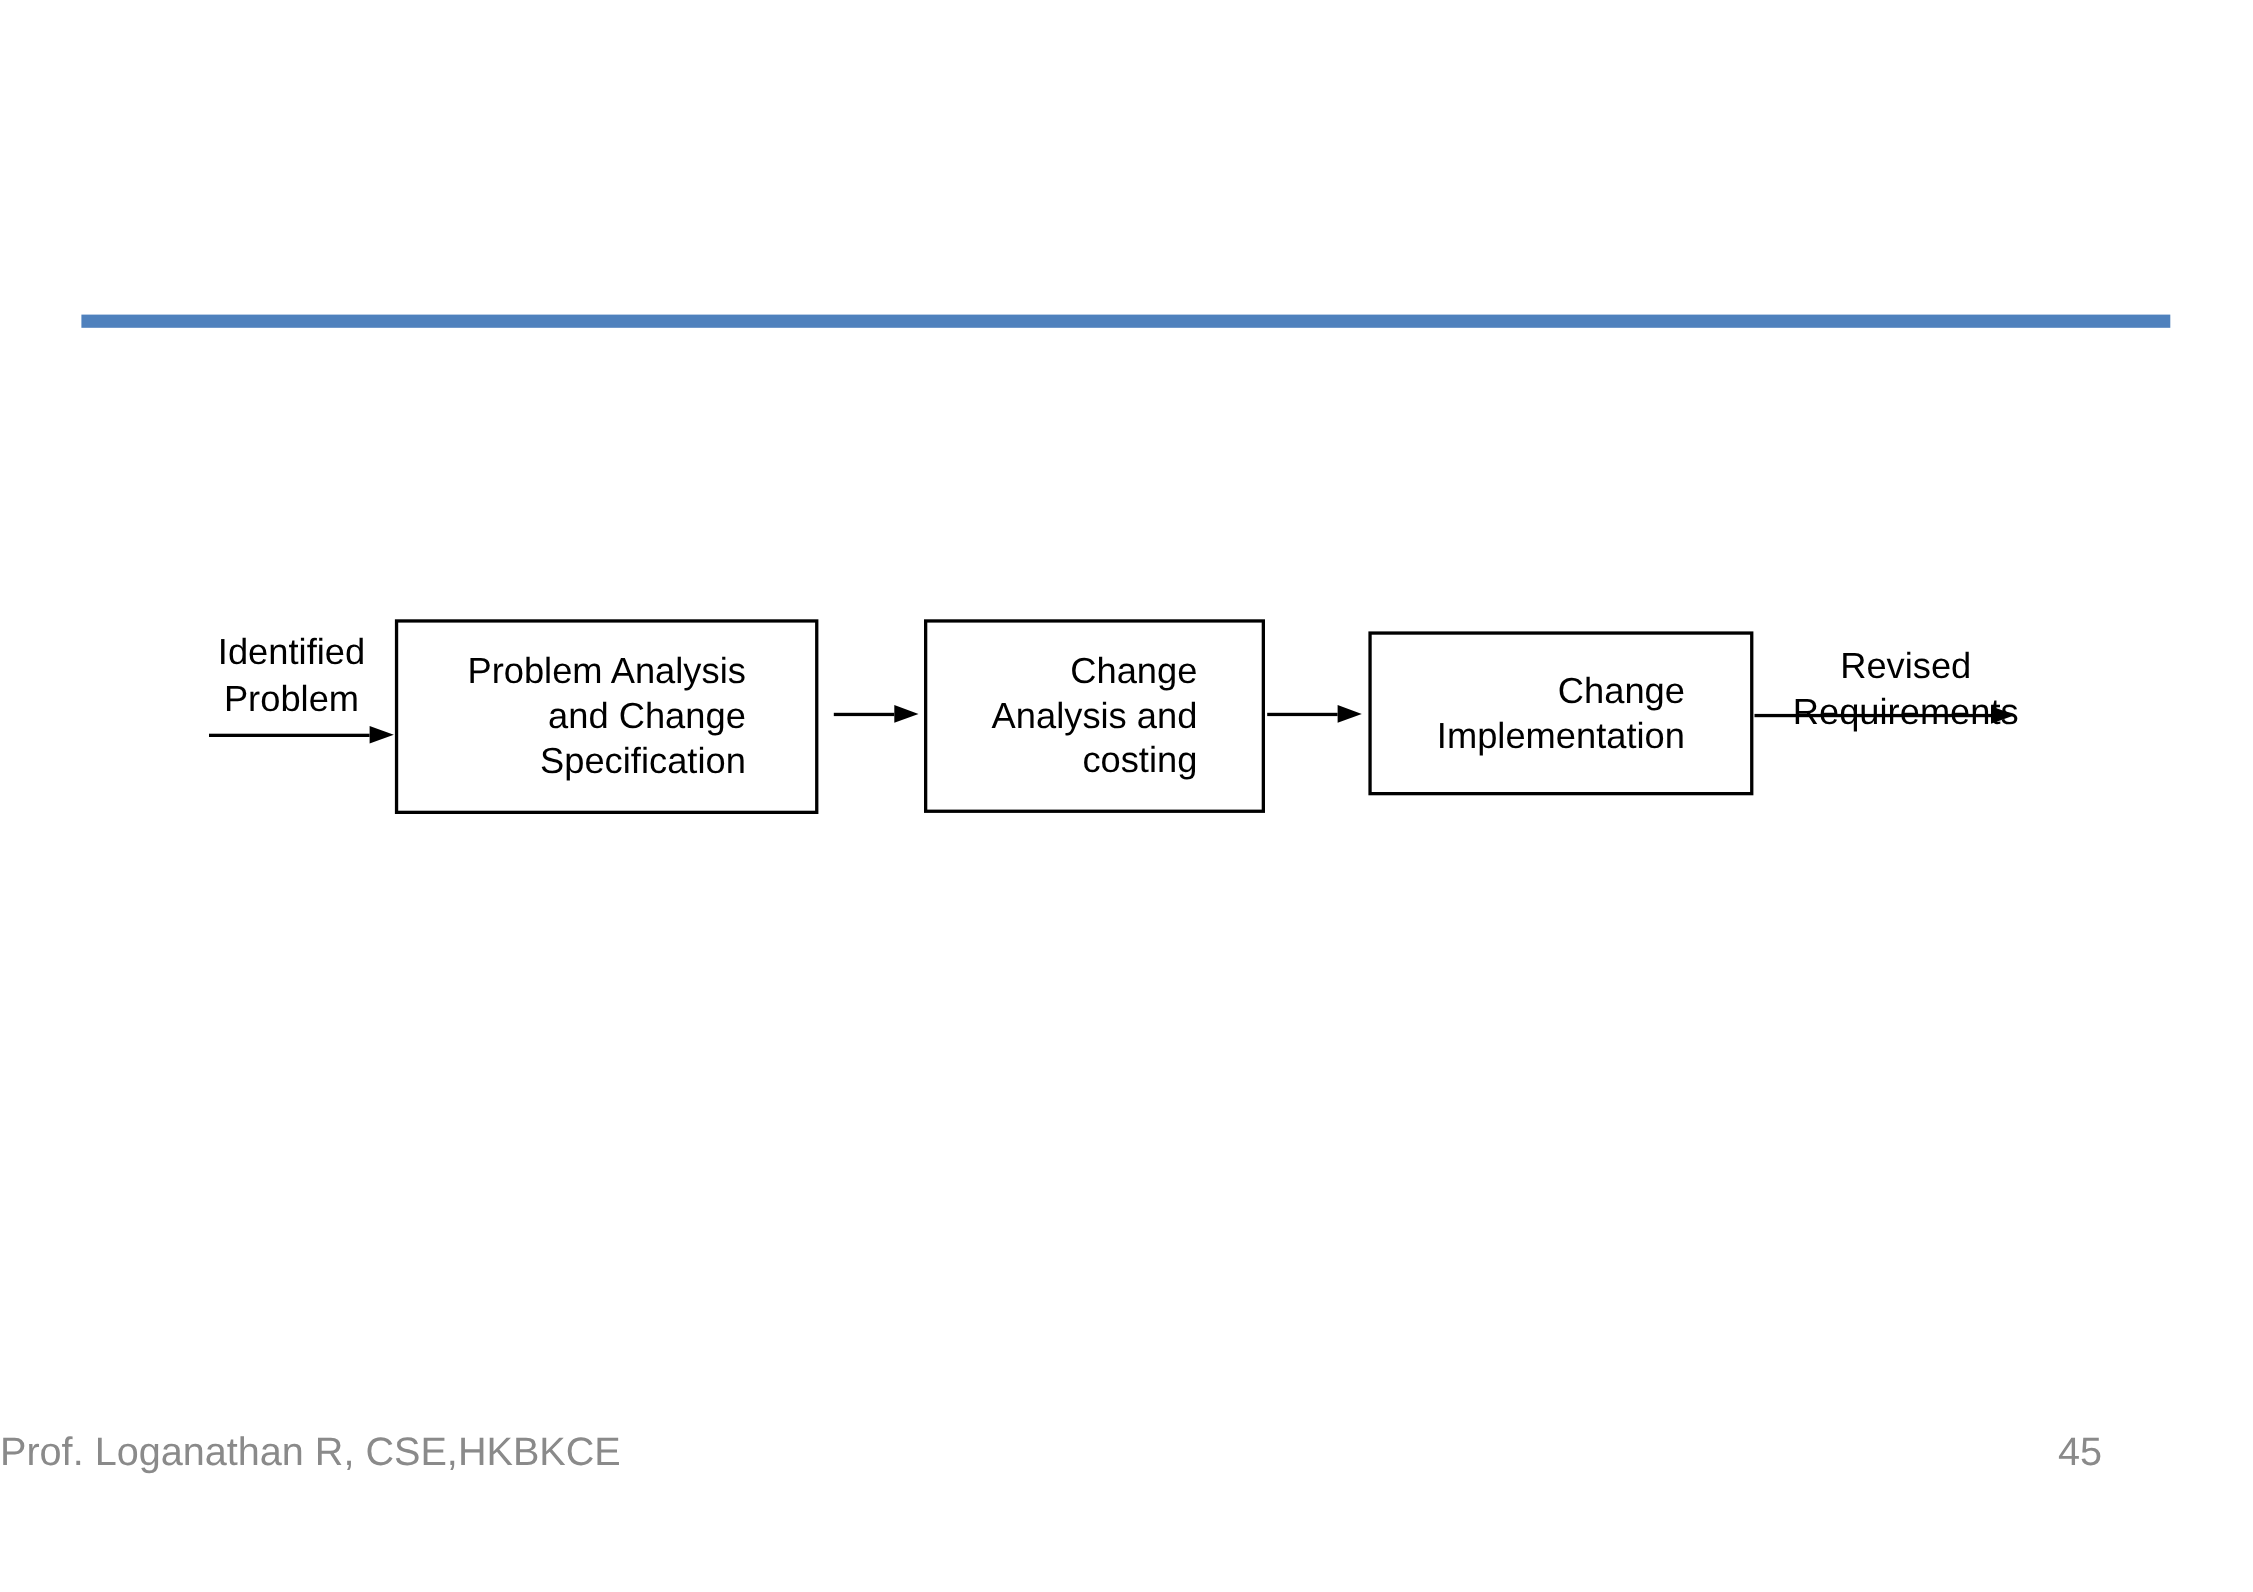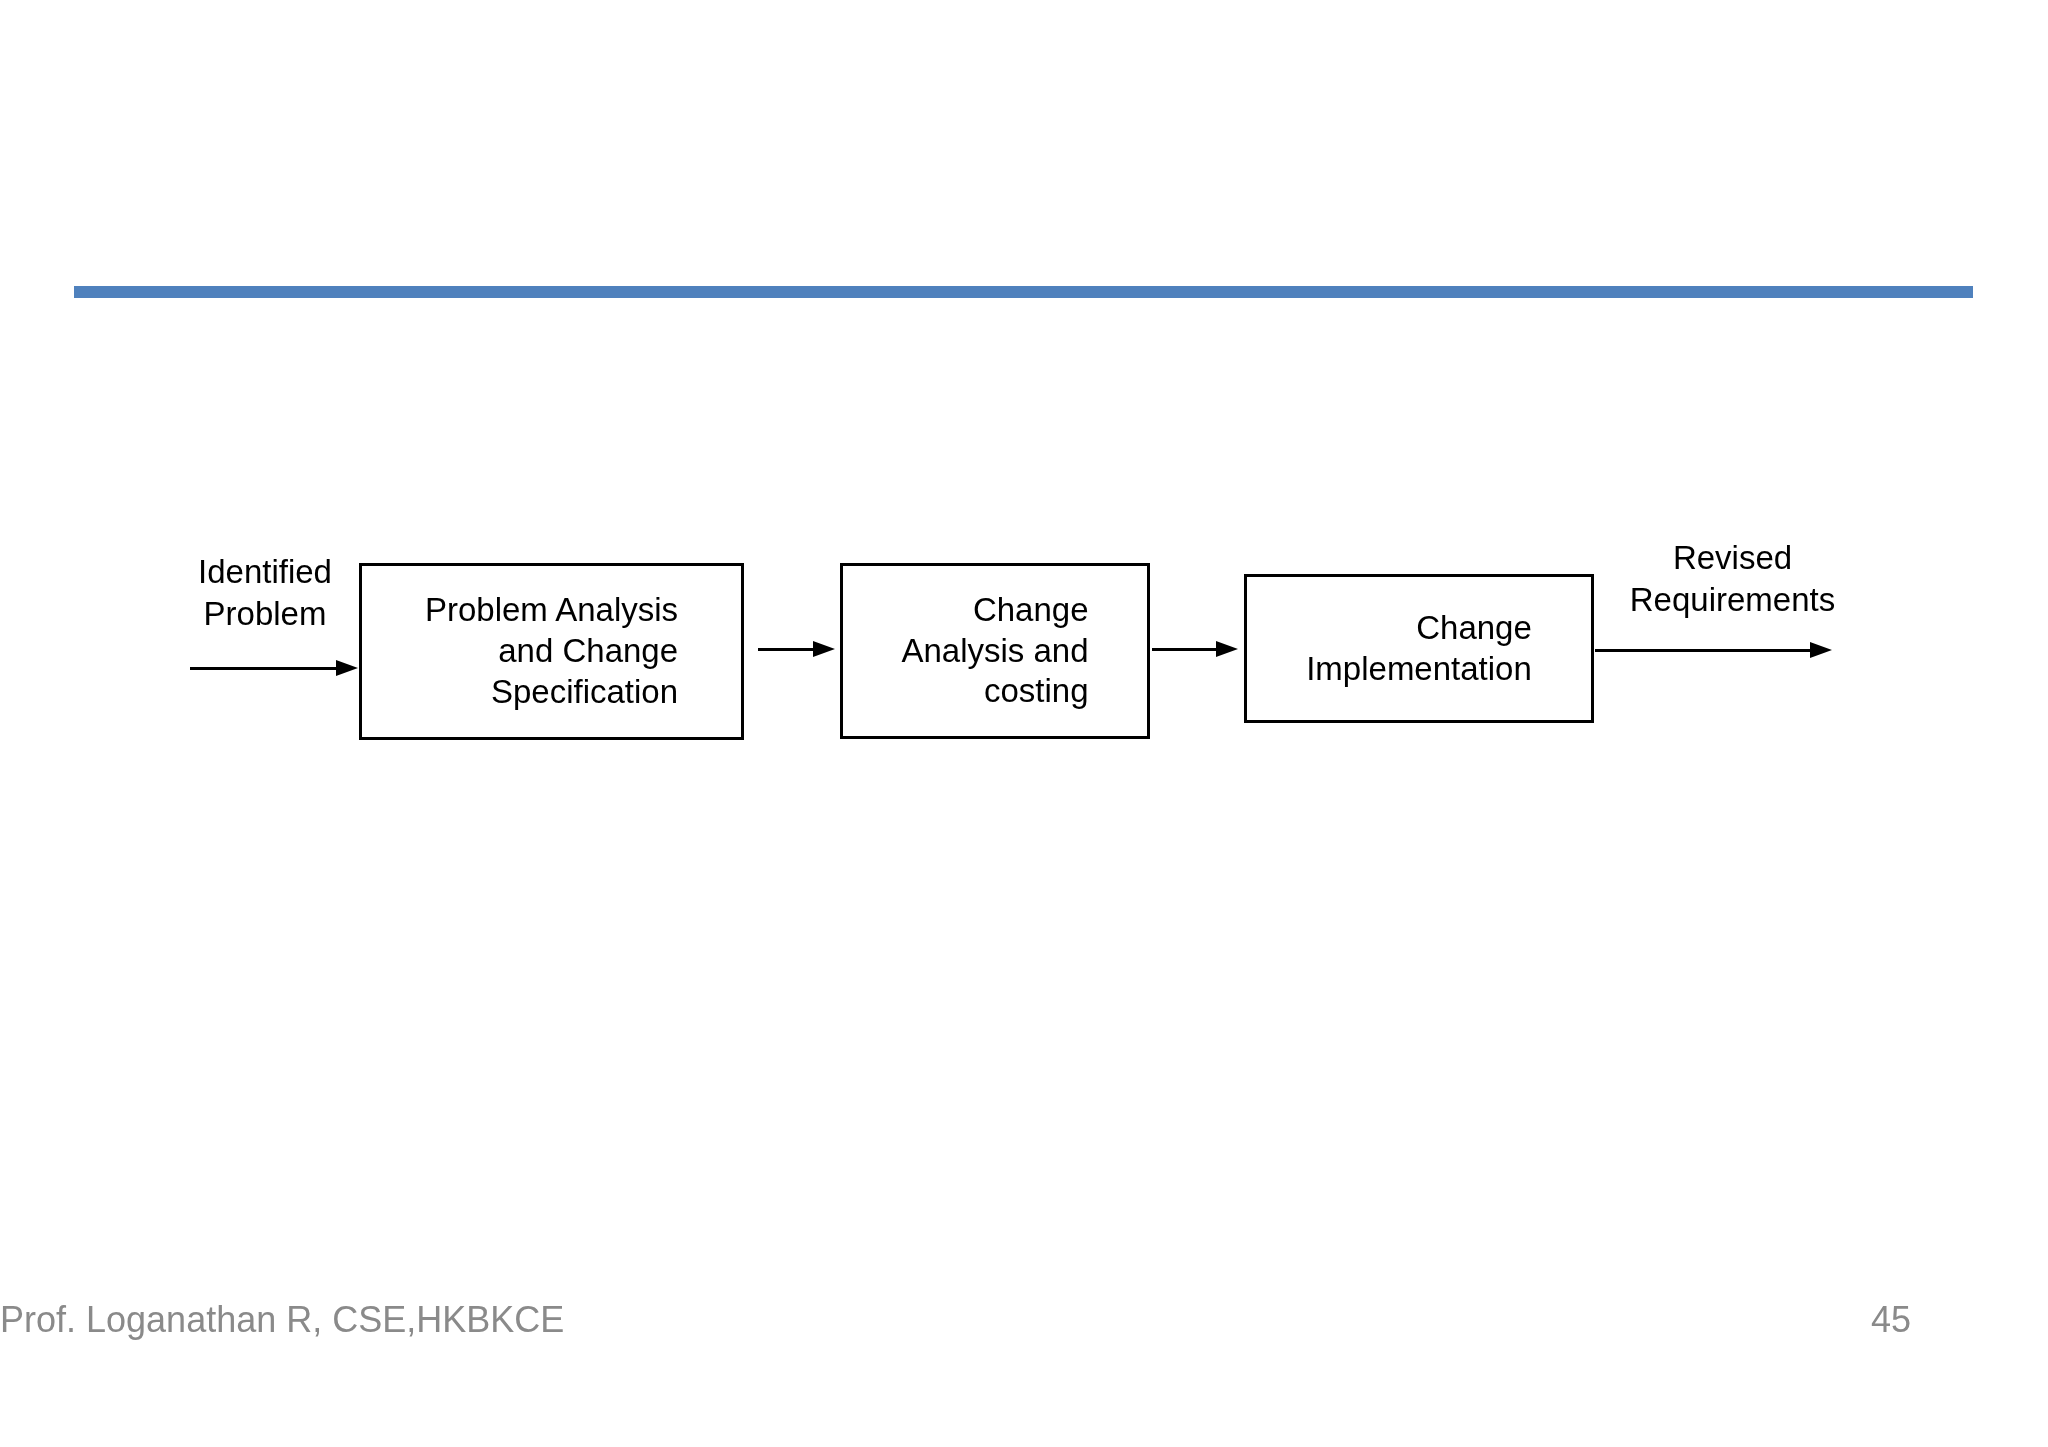--- a/index.html
+++ b/index.html
@@ -49,23 +49,24 @@
   }
   .box1 { left: 359px;  top: 563px; width: 385px; height: 177px; }
   .box2 { left: 840px;  top: 563px; width: 310px; height: 176px; }
   .box3 { left: 1244px; top: 574px; width: 350px; height: 149px; }
   .flow-label {
     position: absolute;
     text-align: center;
     font-size: 33px;
     line-height: 1.28;
     white-space: pre-line;
+    margin-top: 21px;
   }
   .label-in  { left: 140px;  top: 551px; width: 250px; }
-  .label-out { left: 1595px; top: 537px; width: 275px; }
+  .label-out { left: 1595px; top: 563px; width: 275px; }
   .arrow {
     position: absolute;
     height: 0;
     border-top: 3px solid #000000;
   }
   .arrow::after {
     content: "";
     position: absolute;
     left: 100%;
     top: -10px;

